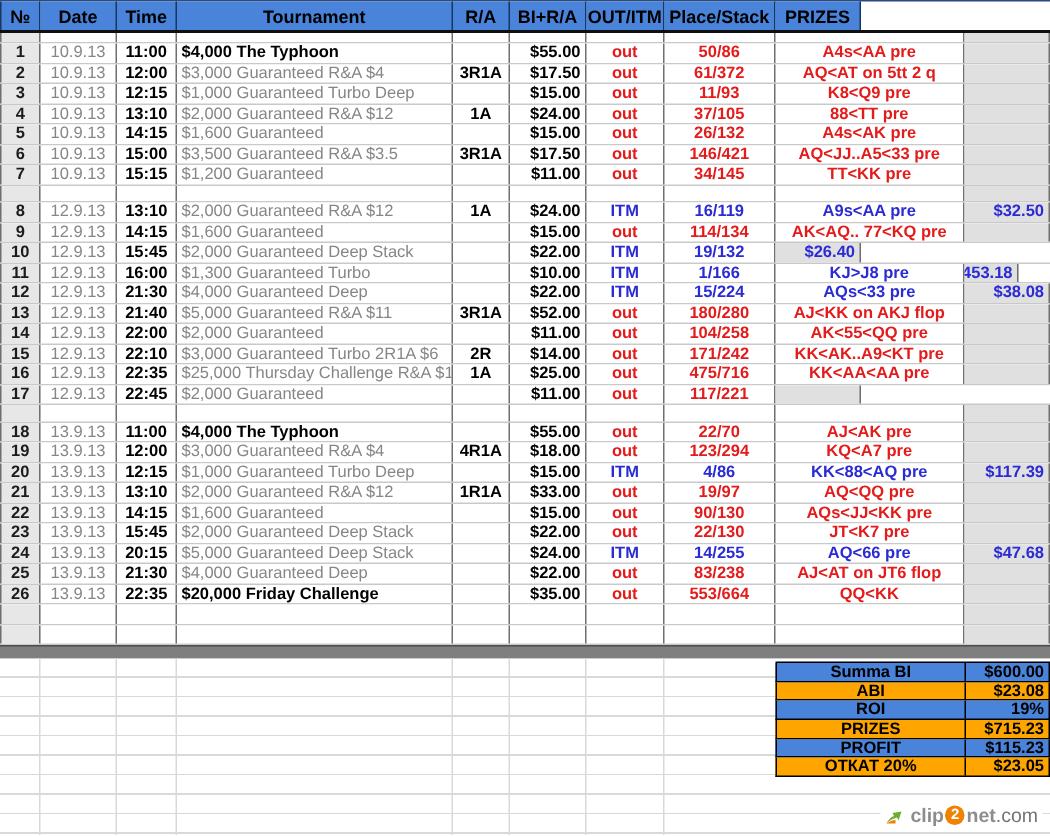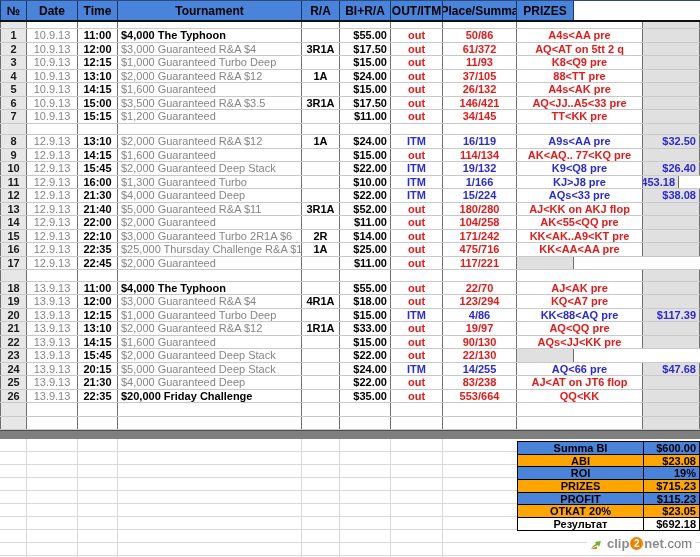--- a/index.html
+++ b/index.html
@@ -55,21 +55,21 @@
 <div class="sheet">
   <div class="table-wrap">
     <div class="hdr" id="header-row">
         <div class="cell" style="width: 27px;">№</div>
         <div class="cell" style="width: 51px;">Date</div>
         <div class="cell" style="width: 40px;">Time</div>
         <div class="cell" style="width: 184px;">Tournament</div>
         <div class="cell" style="width: 38px;">R/A</div>
         <div class="cell" style="width: 51px;">BI+R/A</div>
         <div class="cell" style="width: 52px;">OUT/ITM</div>
-        <div class="cell" style="width: 74px;">Place/Summa</div>
+        <div class="cell" style="width: 74px;">Place/Stack</div>
         <div class="cell" style="width: 57px;">PRIZES</div>
       </div>
     <div id="table-body">
         <div class="row gap">
           <div class="cell c-num" style="width: 27px;"></div>
           <div class="cell c-date" style="width: 51px;"></div>
           <div class="cell c-time" style="width: 40px;"></div>
           <div class="cell c-tour" style="width: 184px;"></div>
           <div class="cell c-ra" style="width: 38px;"></div>
           <div class="cell c-bi" style="width: 51px;"></div>
@@ -200,21 +200,20 @@
         </div>
         <div class="row itm">
           <div class="cell c-num" style="width: 27px;">10</div>
           <div class="cell c-date" style="width: 51px;">12.9.13</div>
           <div class="cell c-time" style="width: 40px;">15:45</div>
           <div class="cell c-tour" style="width: 184px;">$2,000 Guaranteed Deep Stack</div>
           <div class="cell c-ra" style="width: 38px;"></div>
           <div class="cell c-bi" style="width: 51px;">$22.00</div>
           <div class="cell c-status dyn" style="width: 52px;">ITM</div>
           <div class="cell c-place dyn" style="width: 74px;">19/132</div>
-          <div class="cell c-desc dyn" style="width: 126px;">K9&lt;Q8 pre</div>
           <div class="cell c-prize" style="width: 57px;">$26.40</div>
         </div>
         <div class="row itm">
           <div class="cell c-num" style="width: 27px;">11</div>
           <div class="cell c-date" style="width: 51px;">12.9.13</div>
           <div class="cell c-time" style="width: 40px;">16:00</div>
           <div class="cell c-tour" style="width: 184px;">$1,300 Guaranteed Turbo</div>
           <div class="cell c-ra" style="width: 38px;"></div>
           <div class="cell c-bi" style="width: 51px;">$10.00</div>
           <div class="cell c-status dyn" style="width: 52px;">ITM</div>
@@ -367,20 +366,21 @@
         </div>
         <div class="row out">
           <div class="cell c-num" style="width: 27px;">23</div>
           <div class="cell c-date" style="width: 51px;">13.9.13</div>
           <div class="cell c-time" style="width: 40px;">15:45</div>
           <div class="cell c-tour" style="width: 184px;">$2,000 Guaranteed Deep Stack</div>
           <div class="cell c-ra" style="width: 38px;"></div>
           <div class="cell c-bi" style="width: 51px;">$22.00</div>
           <div class="cell c-status dyn" style="width: 52px;">out</div>
           <div class="cell c-place dyn" style="width: 74px;">22/130</div>
+          <div class="cell c-desc dyn" style="width: 126px;">JT&lt;K7 pre</div>
           <div class="cell c-prize" style="width: 57px;"></div>
         </div>
         <div class="row itm">
           <div class="cell c-num" style="width: 27px;">24</div>
           <div class="cell c-date" style="width: 51px;">13.9.13</div>
           <div class="cell c-time" style="width: 40px;">20:15</div>
           <div class="cell c-tour" style="width: 184px;">$5,000 Guaranteed Deep Stack</div>
           <div class="cell c-ra" style="width: 38px;"></div>
           <div class="cell c-bi" style="width: 51px;">$24.00</div>
           <div class="cell c-status dyn" style="width: 52px;">ITM</div>
@@ -468,24 +468,20 @@
         <div class="slabel">PRIZES</div>
         <div class="sval">$715.23</div>
       </div>
       <div class="srow blue">
         <div class="slabel">PROFIT</div>
         <div class="sval">$115.23</div>
       </div>
       <div class="srow orange">
         <div class="slabel">ОТКАТ 20%</div>
         <div class="sval">$23.05</div>
-      </div>
-      <div class="srow plain">
-        <div class="slabel">Результат</div>
-        <div class="sval">$692.18</div>
       </div>
     </div>
 
   <div class="wm">
     <svg width="14" height="14" viewBox="0 0 14 14">
       <path d="M1 13 Q3 9 6 8 L5 6 L11 5 L9 11 L8 9 Q4 10 1 13 Z" fill="#6fae2f"></path>
       <path d="M1 13 Q4 11 7 10.5 L7 13 Z" fill="#ef8200"></path>
     </svg>
     <span>clip</span>
     <span class="two">2</span>

